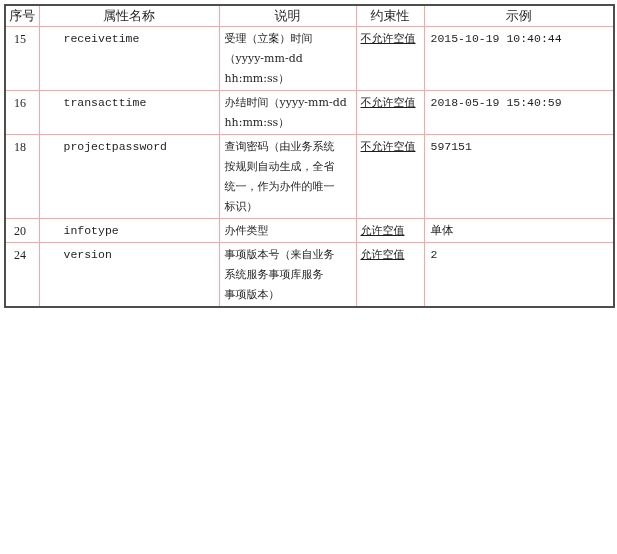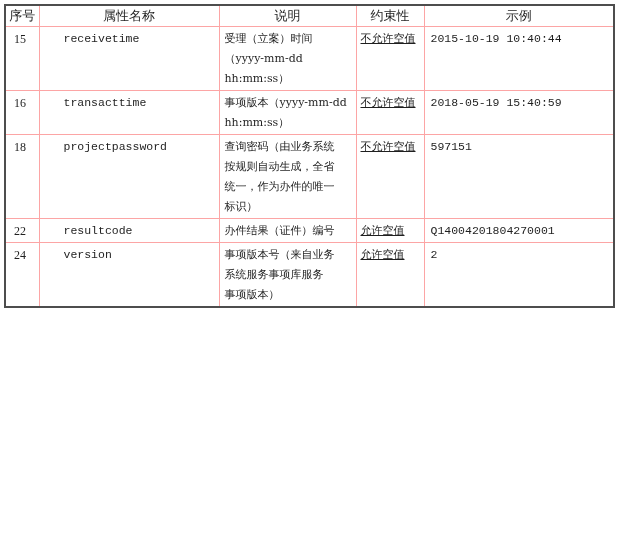--- a/index.html
+++ b/index.html
@@ -98,41 +98,41 @@
         <td class="c-name">receivetime</td>
         <td class="c-desc">受理（立案）时间
 （yyyy-mm-dd
 hh:mm:ss）</td>
         <td class="c-constraint">不允许空值</td>
         <td class="c-example">2015-10-19 10:40:44</td>
       </tr>
       <tr>
         <td class="c-seq">16</td>
         <td class="c-name">transacttime</td>
-        <td class="c-desc">事项版本（yyyy-mm-dd
+        <td class="c-desc">办结时间（yyyy-mm-dd
 hh:mm:ss）</td>
         <td class="c-constraint">不允许空值</td>
         <td class="c-example">2018-05-19 15:40:59</td>
       </tr>
       <tr>
         <td class="c-seq">18</td>
         <td class="c-name">projectpassword</td>
         <td class="c-desc">查询密码（由业务系统
 按规则自动生成，全省
 统一，作为办件的唯一
 标识）</td>
         <td class="c-constraint">不允许空值</td>
         <td class="c-example">597151</td>
       </tr>
       <tr>
-        <td class="c-seq">22</td>
-        <td class="c-name">resultcode</td>
-        <td class="c-desc">办件结果（证件）编号</td>
+        <td class="c-seq">20</td>
+        <td class="c-name">infotype</td>
+        <td class="c-desc">办件类型</td>
         <td class="c-constraint">允许空值</td>
-        <td class="c-example">Q14004201804270001</td>
+        <td class="c-example">单体</td>
       </tr>
       <tr>
         <td class="c-seq">24</td>
         <td class="c-name">version</td>
         <td class="c-desc">事项版本号（来自业务
 系统服务事项库服务
 事项版本）</td>
         <td class="c-constraint">允许空值</td>
         <td class="c-example">2</td>
       </tr>

